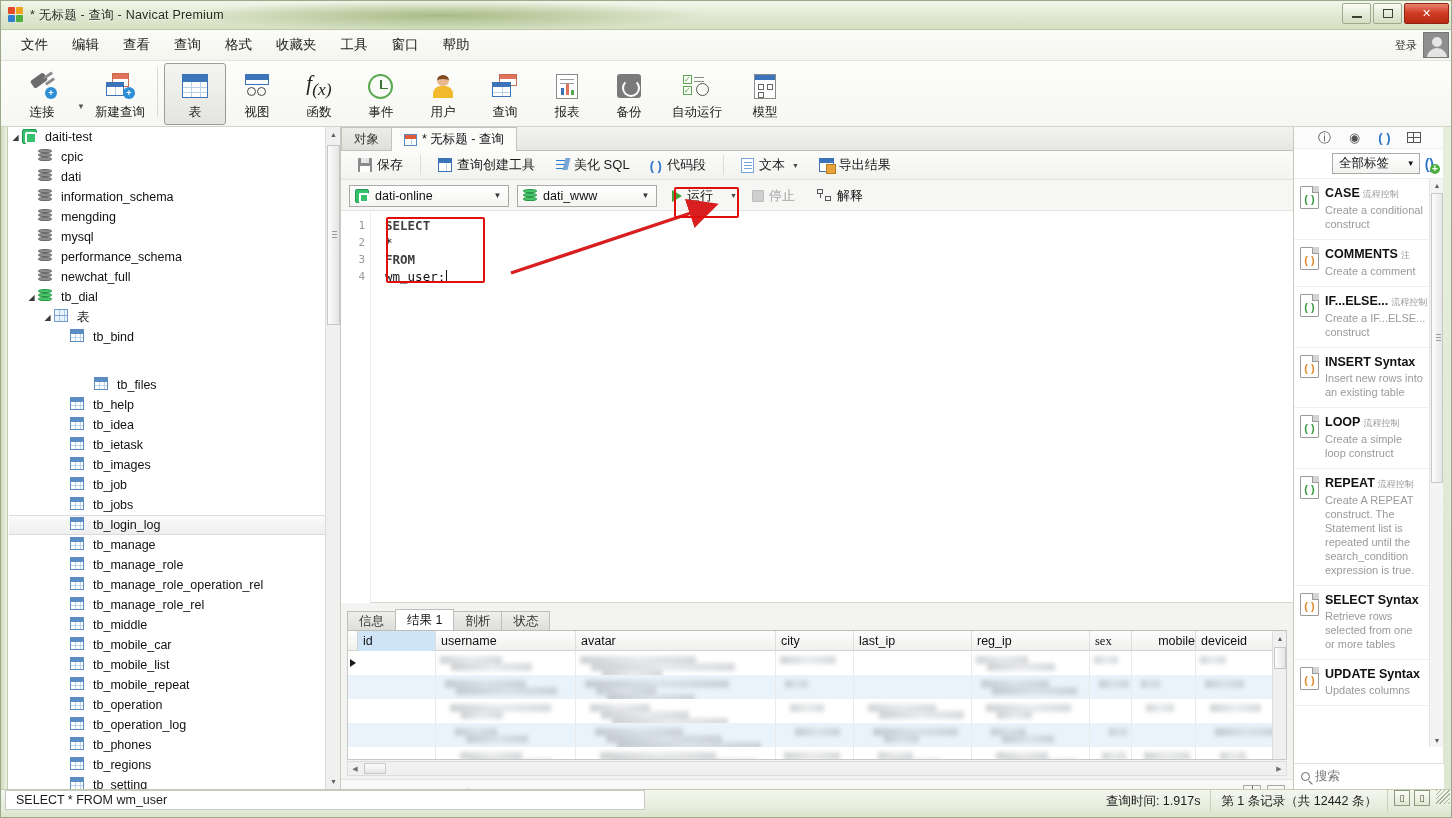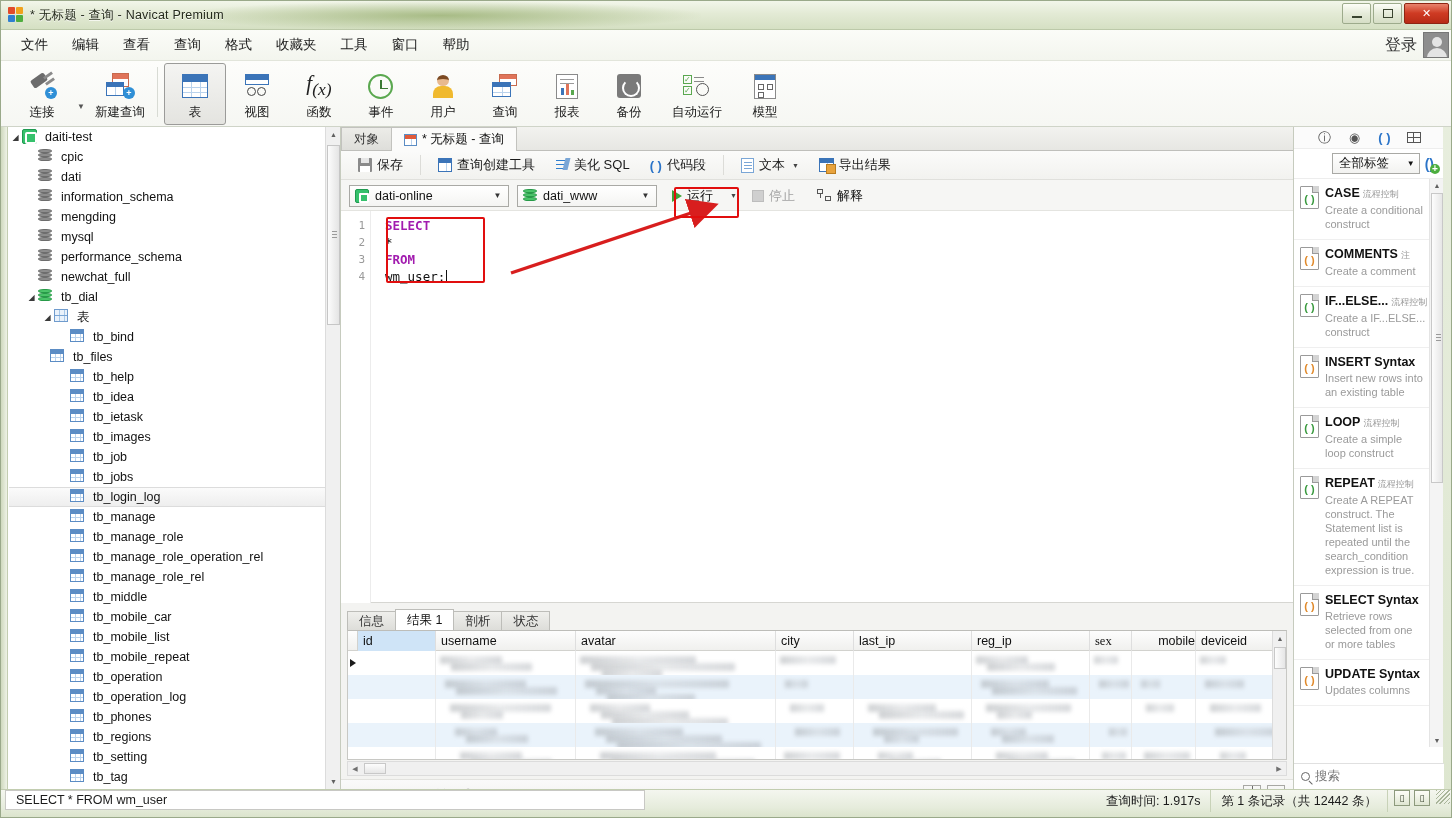--- a/index.html
+++ b/index.html
@@ -70,21 +70,21 @@
     border-bottom: 1px solid #e2e5db;
     display: flex; align-items: center; padding-left: 8px;
   }
   .menu-item {
     padding: 5px 12px; font-size: 13.5px; color: #1b1b1b; cursor: default;
   }
   .login-area {
     position: absolute; right: 4px; top: 2px;
     display: flex; align-items: center; gap: 6px;
   }
-  .login-text { font-size: 16px; color: #333; }
+  .login-text { font-size: 11px; color: #333; }
   .avatar-box {
     width: 26px; height: 26px; background: #8e8e8e; border: 1px solid #777;
     position: relative; overflow: hidden;
   }
   .avatar-box::before {
     content:''; position:absolute; left:8px; top:4px; width:10px; height:10px;
     border-radius:50%; background:#e4e4e4;
   }
   .avatar-box::after {
     content:''; position:absolute; left:3px; top:15px; width:20px; height:14px;
@@ -254,21 +254,21 @@
     position:absolute; left:0; top:0; width:30px; height:392px;
     background:#fff; border-right:1px solid #ececec;
     padding-top:6px; text-align:right;
   }
   .gutter div { font-family:"DejaVu Sans Mono","Liberation Mono",monospace; font-size:11px;
     color:#9a9a9a; line-height:17px; padding-right:5px; }
   .code {
     position:absolute; left:44px; top:6px;
     font-family:"DejaVu Sans Mono","Liberation Mono",monospace; font-size:12.5px; line-height:17px;
   }
-  .kw { color:#a21caf; font-weight:bold; }
+  .kw { color:#404040; font-weight:bold; }
   .pl { color:#111; }
   .caret-blink {
     display:inline-block; width:1px; height:13px; background:#111;
     vertical-align:-2px; margin-left:1px;
   }
 
   
   .results { position:absolute; left:0; top:476px; width:952px; height:186px; background:#f3f3f1; }
   .res-tabs {
     position:absolute;left:6px;top:6px;height:22px;display:flex;align-items:flex-end;
@@ -701,21 +701,21 @@
         <div class="tnode" style="padding-left: 32px;">
           <span class="arrow">◢</span>
           <span class="ic"><span class="ic-tblfolder"></span></span>
           <span>表</span>
         </div>
         <div class="tnode" style="padding-left: 48px;">
           <span class="arrow empty"></span>
           <span class="ic"><span class="ic-tbl"></span></span>
           <span>tb_bind</span>
         </div>
-        <div class="tnode" style="padding-left: 28px;">
+        <div class="tnode" style="padding-left: 72px; margin-top: 28px;">
           <span class="arrow empty"></span>
           <span class="ic"><span class="ic-tbl"></span></span>
           <span>tb_files</span>
         </div>
         <div class="tnode" style="padding-left: 48px;">
           <span class="arrow empty"></span>
           <span class="ic"><span class="ic-tbl"></span></span>
           <span>tb_help</span>
         </div>
         <div class="tnode" style="padding-left: 48px;">

